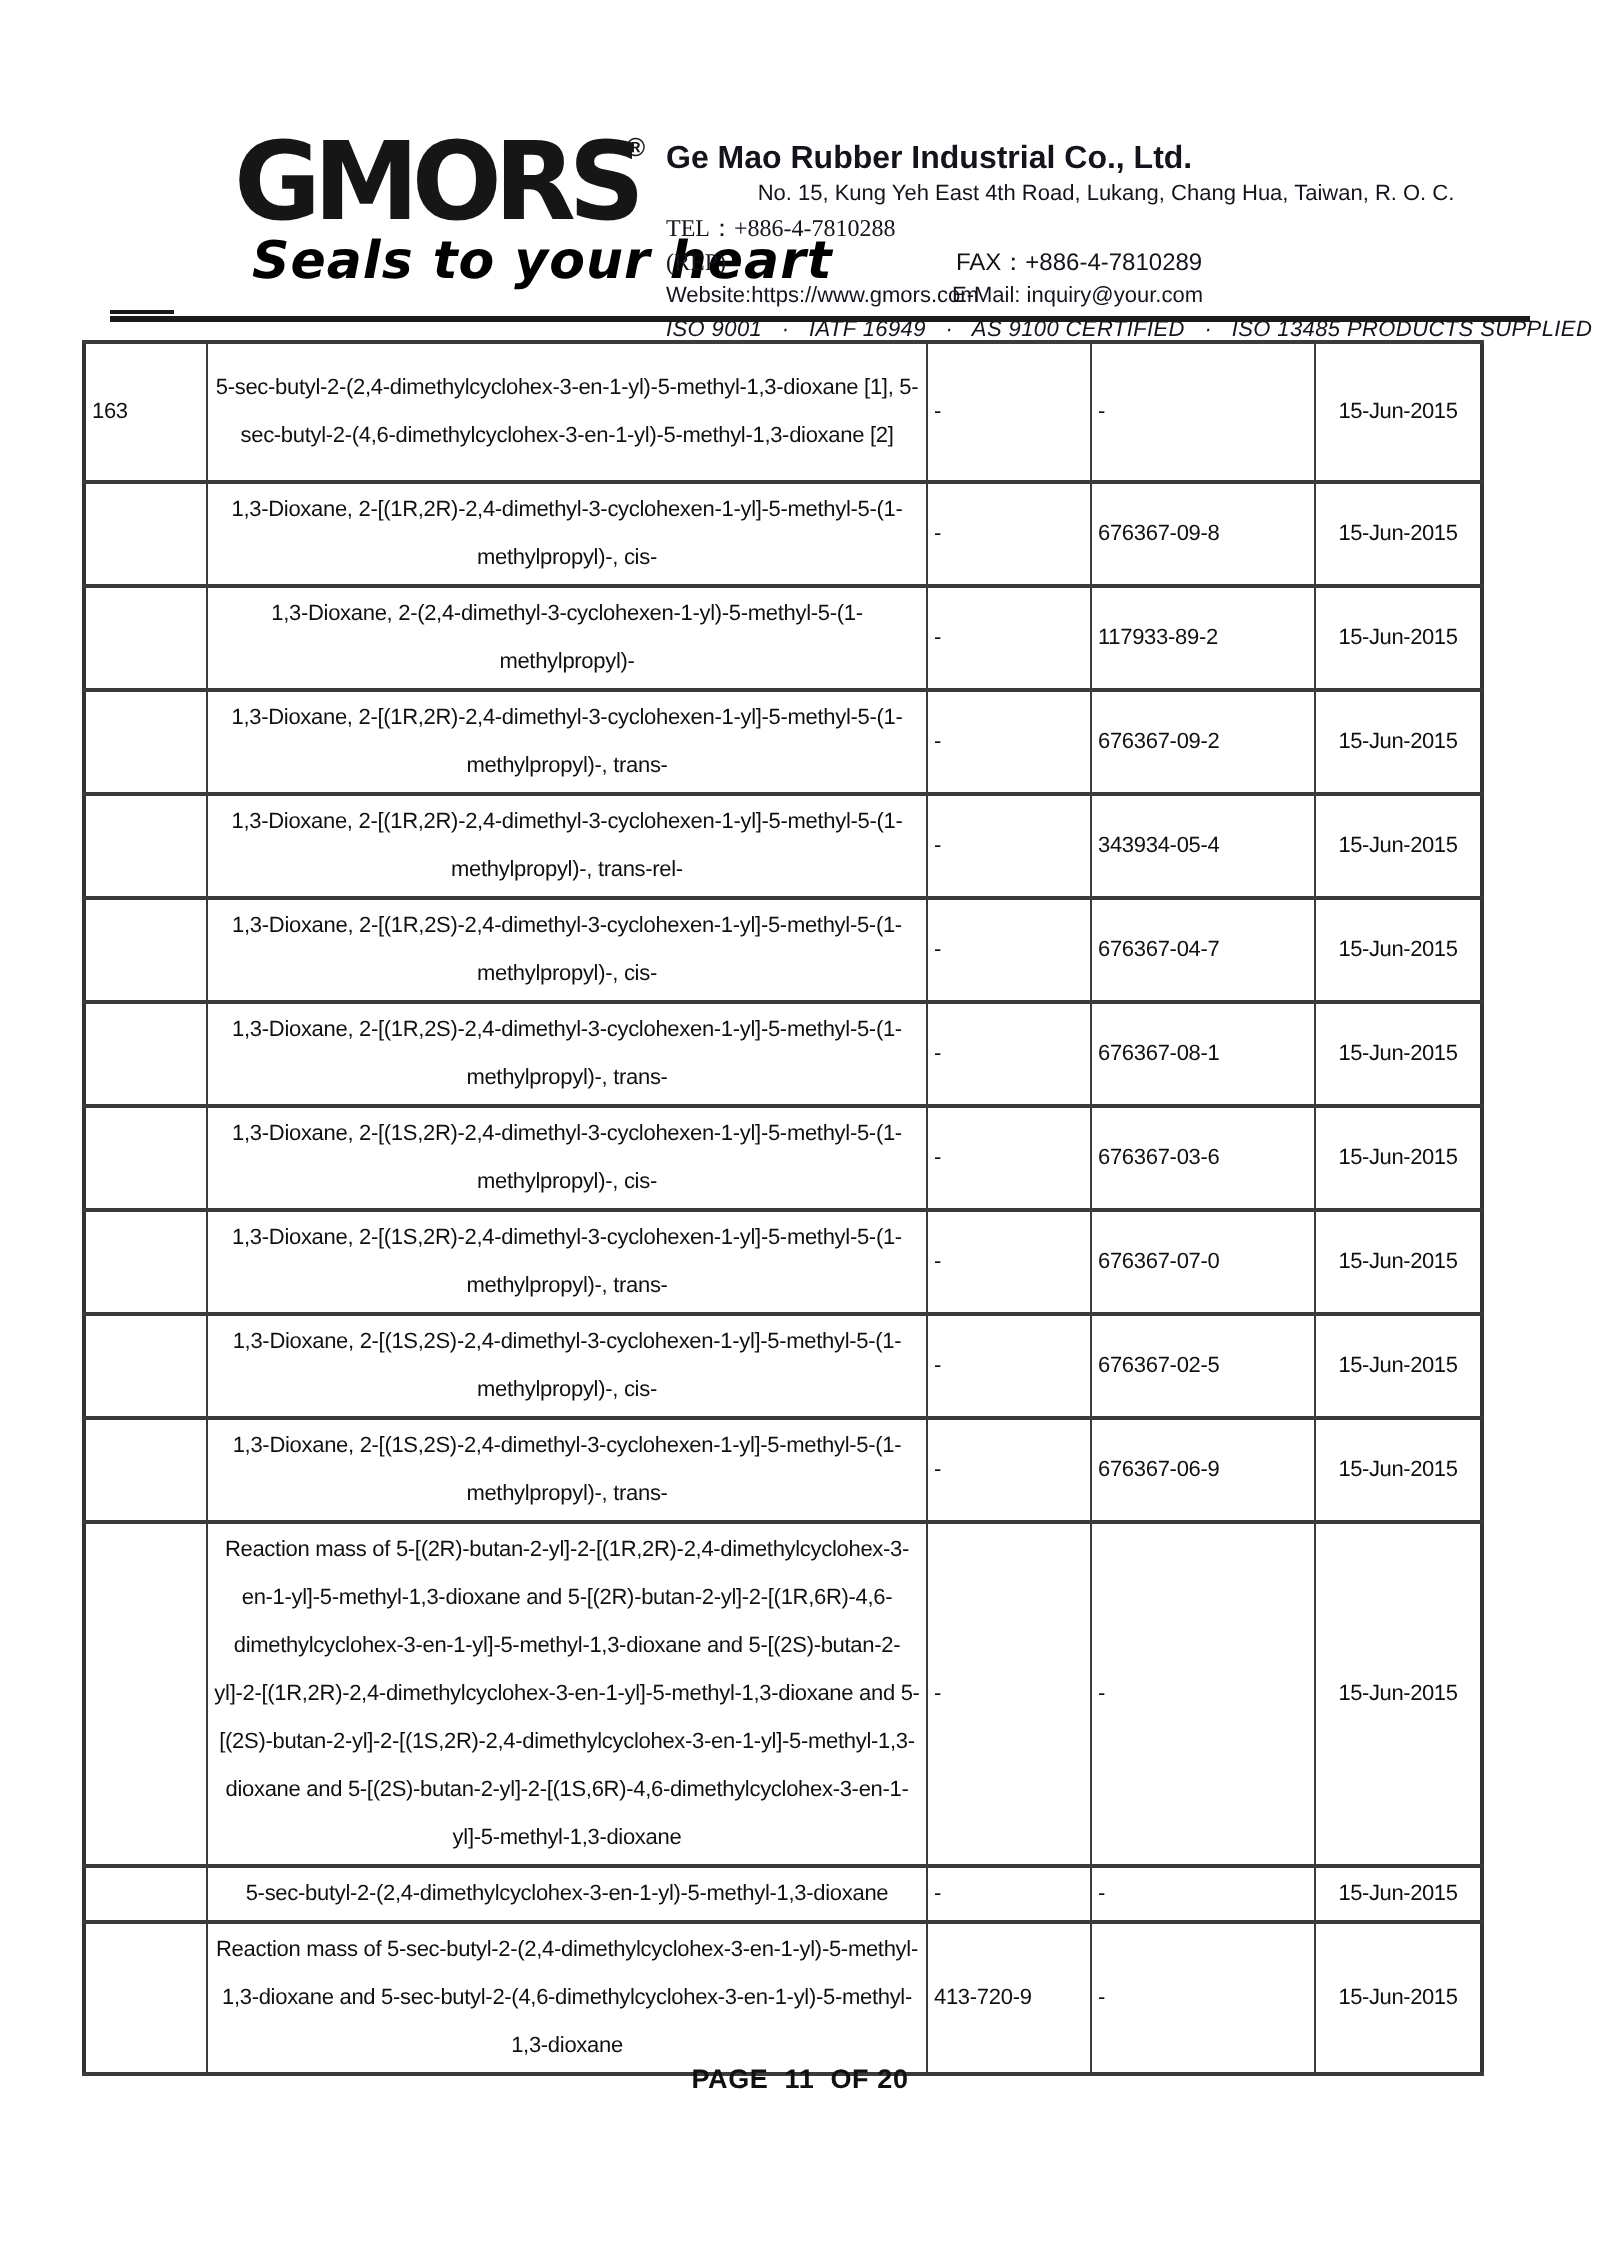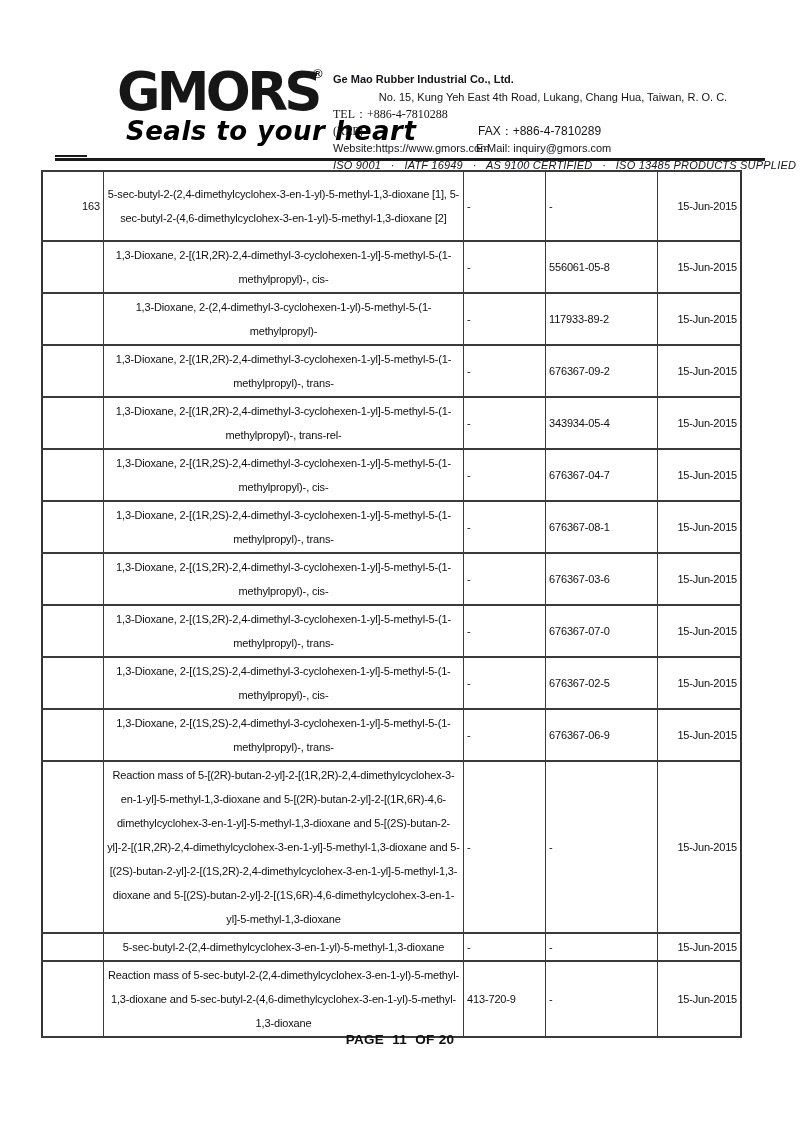--- a/index.html
+++ b/index.html
@@ -19,46 +19,46 @@
   }
   .logo-reg{
     position:absolute;left:313px;top:66px;font-size:13px;font-weight:bold;color:#161616;
   }
   .logo-tagline{
     position:absolute;left:126px;top:116px;
     font-family:"DejaVu Sans",sans-serif;font-style:italic;font-weight:600;
     font-size:26px;letter-spacing:.5px;color:#000000;white-space:nowrap;
   }
   .company{position:absolute;left:333px;top:70px;width:440px;color:#14141c;}
-  .company .name{font-weight:bold;font-size:11px;line-height:19px;}
+  .company .name{font-weight:bold;font-size:16px;line-height:19px;}
   .company .addr{font-size:11px;line-height:17px;text-align:center;}
   .company .telfax{font-size:12px;line-height:17px;}
   .company .telfax .tel{display:inline-block;width:145px;font-family:Liberation Serif, serif;}
   .company .webmail{font-size:11px;line-height:17px;}
   .company .webmail .web{display:inline-block;width:143px;}
   .company .iso{font-size:11px;font-style:italic;line-height:17px;letter-spacing:.2px;white-space:pre;}
   .rule-dash{position:absolute;left:55px;top:155px;width:32px;height:2px;background:#1a1a1a;}
   .rule-main{position:absolute;left:55px;top:158px;width:710px;height:3px;background:#1a1a1a;}
 
   
   .tbl-wrap{position:absolute;left:41px;top:170px;width:663px;}
   table.subs{
     border-collapse:collapse;table-layout:fixed;width:663px;
     font-size:11px;letter-spacing:-.15px;color:#101010;
   }
   table.subs td{
     border:1px solid #3b3b3b;border-top-width:2px;border-bottom-width:2px;
     vertical-align:middle;padding:1px 3px;line-height:24px;
   }
   table.subs{border:2px solid #333;}
-  td.c-no{width:54px;text-align:right;padding-right:2px;}
+  td.c-no{width:54px;text-align:left;padding-right:2px;}
   td.c-name{width:353px;text-align:center;padding-left:4px;padding-right:2px;}
   td.c-ec{width:75px;text-align:left;}
   td.c-cas{width:105px;text-align:left;}
-  td.c-date{width:76px;text-align:right;padding-left:4px;letter-spacing:-.2px;}
+  td.c-date{width:76px;text-align:center;padding-left:4px;letter-spacing:-.2px;}
   tbody tr{height:49px;}
   tbody tr:nth-child(1){height:70px;}
   tbody tr:nth-child(12){height:171px;}
   tbody tr:nth-child(13),tbody tr:nth-child(14){height:25px;}
   tbody tr:nth-child(15){height:73px;}
 
   
   .footer{
     position:absolute;left:0;top:1032px;width:800px;text-align:center;
     font-weight:bold;font-size:13.5px;color:#101010;white-space:pre;letter-spacing:.3px;
@@ -73,21 +73,21 @@
   <div class="logo-reg">®</div>
   <div class="logo-tagline">Seals to your heart</div>
 
   <div class="company">
     <div class="name">Ge Mao Rubber Industrial Co., Ltd.</div>
     <div class="addr">No. 15, Kung Yeh East 4th Road, Lukang, Chang Hua, Taiwan, R. O. C.</div>
     <div class="telfax">
       <span class="tel">TEL：+886-4-7810288 (REP)</span><span>FAX：+886-4-7810289</span>
     </div>
     <div class="webmail">
-      <span class="web">Website:https://www.gmors.com</span><span>E-Mail: inquiry@gmors.com</span>
+      <span class="web">Website:https://www.gmors.com</span><span>E-Mail: inquiry@your.com</span>
     </div>
     <div class="iso">ISO 9001   ·   IATF 16949   ·   AS 9100 CERTIFIED   ·   ISO 13485 PRODUCTS SUPPLIED</div>
   </div>
 
   <div class="rule-dash"></div>
   <div class="rule-main"></div>
 
   <div class="tbl-wrap">
     <table class="subs">
       <tbody>
@@ -95,21 +95,21 @@
       <td class="c-no">163</td>
       <td class="c-name">5-sec-butyl-2-(2,4-dimethylcyclohex-3-en-1-yl)-5-methyl-1,3-dioxane [1], 5-sec-butyl-2-(4,6-dimethylcyclohex-3-en-1-yl)-5-methyl-1,3-dioxane [2]</td>
       <td class="c-ec">-</td>
       <td class="c-cas">-</td>
       <td class="c-date">15-Jun-2015</td>
     </tr>
           <tr>
       <td class="c-no"></td>
       <td class="c-name">1,3-Dioxane, 2-[(1R,2R)-2,4-dimethyl-3-cyclohexen-1-yl]-5-methyl-5-(1-methylpropyl)-, cis-</td>
       <td class="c-ec">-</td>
-      <td class="c-cas">556061-05-8</td>
+      <td class="c-cas">676367-09-8</td>
       <td class="c-date">15-Jun-2015</td>
     </tr>
           <tr>
       <td class="c-no"></td>
       <td class="c-name">1,3-Dioxane, 2-(2,4-dimethyl-3-cyclohexen-1-yl)-5-methyl-5-(1-methylpropyl)-</td>
       <td class="c-ec">-</td>
       <td class="c-cas">117933-89-2</td>
       <td class="c-date">15-Jun-2015</td>
     </tr>
           <tr>

